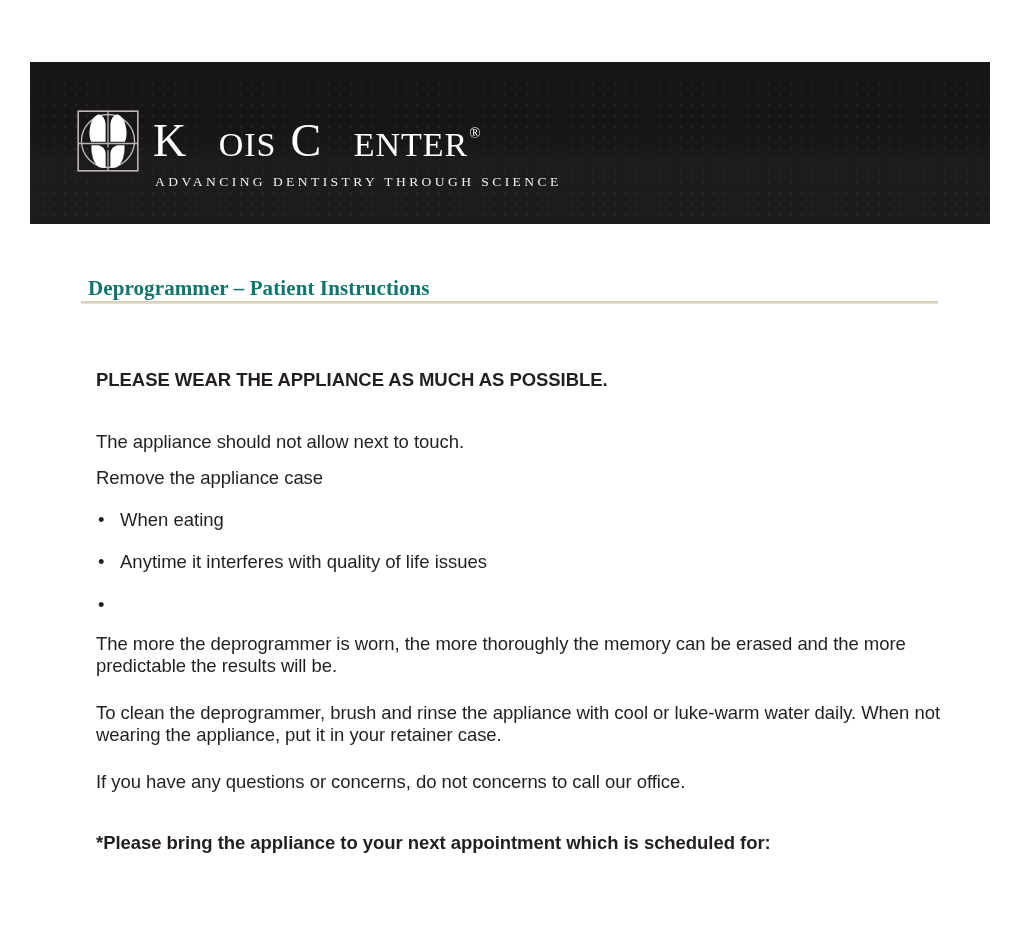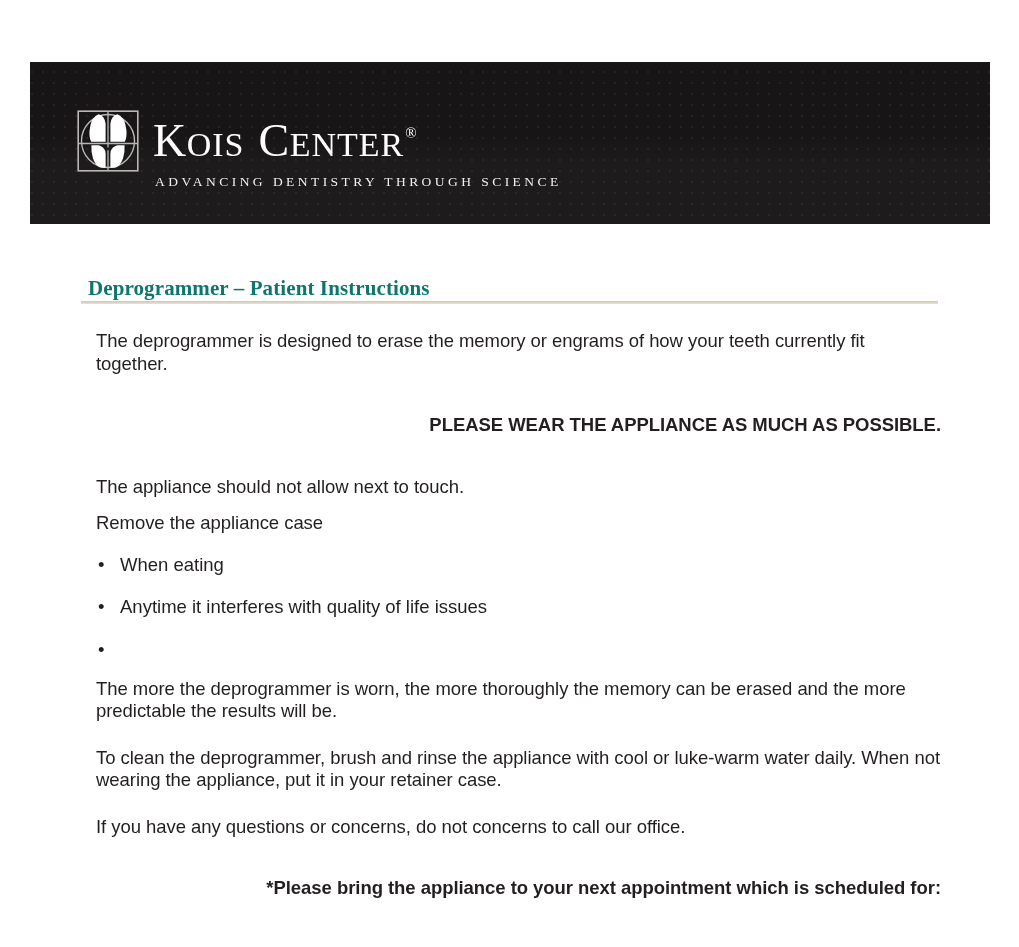--- a/index.html
+++ b/index.html
@@ -60,20 +60,21 @@
     letter-spacing: 0.5px;
     white-space: nowrap;
     position: relative;
   }
   .wordmark .cap {
     font-size: 46px;
   }
   .wordmark .sc {
     font-size: 34px;
     letter-spacing: 1px;
+    margin-left: 32px;
   }
   .wordmark .reg {
     font-size: 15px;
     vertical-align: 18px;
     margin-left: 1px;
   }
   .wordmark .gap {
     display: inline-block;
     width: 14px;
   }
@@ -121,21 +122,20 @@
   .para {
     font-size: 18.5px;
     line-height: 22.5px;
     color: #231f20;
     letter-spacing: -0.05px;
     margin: 0;
   }
 
   .para.bold {
     font-weight: bold;
-    text-align: right;
   }
 
   .spacer-lg { height: 39px; }
   .spacer-md { height: 24px; }
   .spacer-sm { height: 19px; }
   .spacer-xs { height: 14px; }
 
   .bullet-list {
     margin: 0;
     padding: 0;
@@ -194,21 +194,20 @@
     </div>
 
   </div>
 </div>
 
 <div class="doc-title">Deprogrammer – Patient Instructions</div>
 <div class="title-rule"></div>
 
 <div class="content">
 
-  <p class="para">The deprogrammer is designed to erase the memory or engrams of how your teeth currently fit together.</p>
 
   <div class="spacer-lg"></div>
 
   <p class="para bold">PLEASE WEAR THE APPLIANCE AS MUCH AS POSSIBLE.</p>
 
   <div class="spacer-lg"></div>
 
   <p class="para">The appliance should not allow next to touch.</p>
 
   <div class="spacer-xs"></div>

